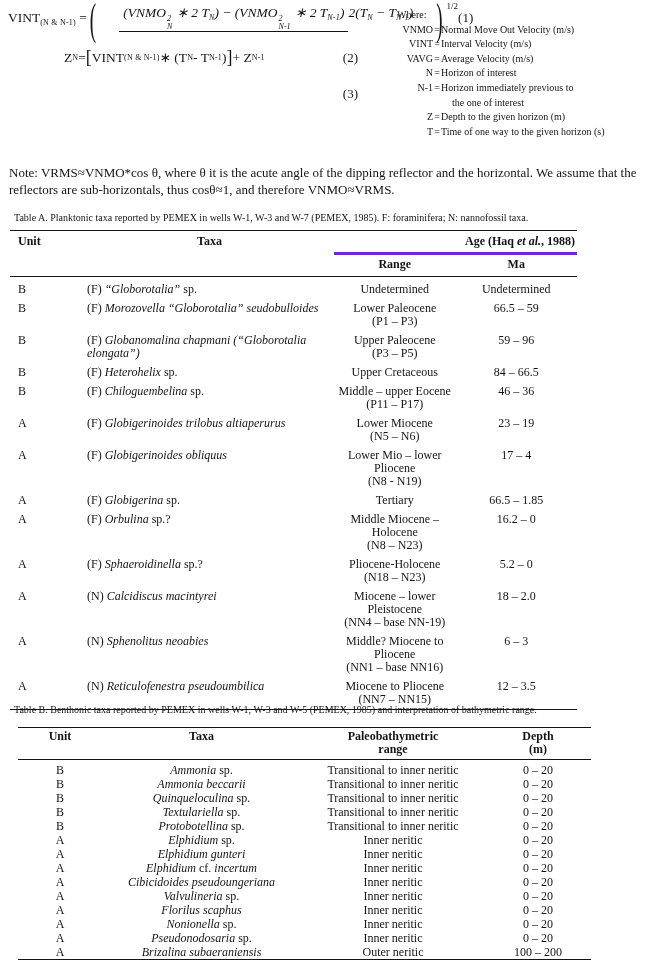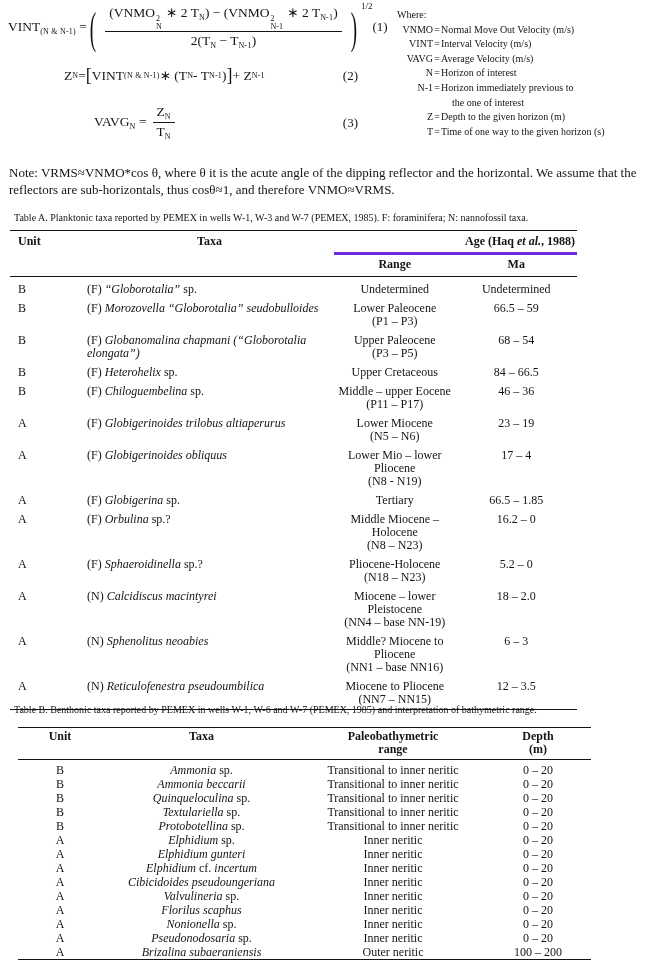--- a/index.html
+++ b/index.html
@@ -10,21 +10,21 @@
     overflow:hidden;
   }
   
   .formulas { position:absolute; left:8px; top:4px; width:356px; }
   .eq-row { display:flex; align-items:center; }
   .eq-num { margin-left:auto; font-size:13px; padding-right:6px; }
   .eq { display:inline-flex; align-items:center; font-size:13.5px; white-space:nowrap; }
   .toks { white-space:nowrap; }
   .eq sub, .toks sub { font-size:8px; vertical-align:-3px; letter-spacing:0.2px; }
   .supsub { display:inline-flex; flex-direction:column; font-size:8px; line-height:7.5px; vertical-align:-4px; text-align:left; margin:0 1px; }
-  .frac { display:inline-flex; flex-direction:column; text-align:center; margin:0 6px; vertical-align:middle; }
+  .frac { display:inline-flex; flex-direction:row; text-align:center; margin:0 20px; vertical-align:middle;font-style:italic; }
   .frac .num { padding:0 4px 1px 4px; border-bottom:1px solid #141414; }
   .frac .den { padding-top:1px; }
   .bigp { display:inline-block; font-size:19px; transform:scaleY(2.35); transform-origin:center; margin:0 3px; font-weight:400; line-height:19px; }
   .bigbr { font-size:18px; vertical-align:-2px; font-weight:400; }
   .exp { font-size:9px; align-self:flex-start; margin-top:-3px; margin-left:1px; }
   #eq2-row { margin-top:15px; padding-left:56px; }
   #eq3-row { margin-top:18px; padding-left:86px; }
   
   .where { position:absolute; left:383px; top:8px; width:266px; font-size:10px; line-height:14.6px; }
   .where-title { padding-left:14px; }
@@ -89,27 +89,20 @@
       </span>
       <span class="eq-num">(1)</span>
     </div>
 
     <div class="eq-row" id="eq2-row">
       <span class="eq toks" id="eq2-body">Z<sub>N</sub> = <span class="bigbr">[</span>VINT<sub>(N &amp; N-1)</sub> ∗ (T<sub>N</sub> - T<sub>N-1</sub>)<span class="bigbr">]</span> + Z<sub>N-1</sub></span>
       <span class="eq-num">(2)</span>
     </div>
 
     <div class="eq-row" id="eq3-row">
-      <span class="eq">
-        <span class="toks" id="eq3-lhs">VAVG<sub>N</sub> = </span>
-        <span class="frac">
-          <span class="num toks" id="eq3-num">Z<sub>N</sub></span>
-          <span class="den toks" id="eq3-den">T<sub>N</sub></span>
-        </span>
-      </span>
       <span class="eq-num">(3)</span>
     </div>
   </section>
 
   <aside class="where">
     <div class="where-title">Where:</div>
     <div class="where-grid" id="whereGrid">
         <div class="where-term">VNMO</div>
         <div class="where-eq">=</div>
         <div class="where-def">Normal Move Out Velocity (m/s)</div>
@@ -163,21 +156,21 @@
         <tr>
           <td class="c-unit">B</td>
           <td class="c-taxa">(F) <i>Morozovella “Globorotalia” seudobulloides</i></td>
           <td class="c-range">Lower Paleocene<br>(P1 – P3)</td>
           <td class="c-ma">66.5 – 59</td>
         </tr>
         <tr>
           <td class="c-unit">B</td>
           <td class="c-taxa">(F) <i>Globanomalina chapmani (“Globorotalia elongata”)</i></td>
           <td class="c-range">Upper Paleocene<br>(P3 – P5)</td>
-          <td class="c-ma">68 – 54</td>
+          <td class="c-ma">59 – 96</td>
         </tr>
         <tr>
           <td class="c-unit">B</td>
           <td class="c-taxa">(F) <i>Heterohelix</i> sp.</td>
           <td class="c-range">Upper Cretaceous</td>
           <td class="c-ma">84 – 66.5</td>
         </tr>
         <tr>
           <td class="c-unit">B</td>
           <td class="c-taxa">(F) <i>Chiloguembelina</i> sp.</td>
@@ -228,21 +221,21 @@
         </tr>
         <tr>
           <td class="c-unit">A</td>
           <td class="c-taxa">(N) <i>Reticulofenestra pseudoumbilica</i></td>
           <td class="c-range">Miocene to Pliocene<br>(NN7 – NN15)</td>
           <td class="c-ma">12 – 3.5</td>
         </tr>
       </tbody>
   </table>
 
-  <div class="caption" id="captionB">Table B. Benthonic taxa reported by PEMEX in wells W-1, W-6 and W-7 (PEMEX, 1985) and interpretation of bathymetric range.</div>
+  <div class="caption" id="captionB">Table B. Benthonic taxa reported by PEMEX in wells W-1, W-3 and W-5 (PEMEX, 1985) and interpretation of bathymetric range.</div>
 
   <table class="tB">
     <thead>
       <tr>
         <th class="b-unit">Unit</th>
         <th class="b-taxa">Taxa</th>
         <th class="b-paleo"><span>Paleobathymetric</span><br><span>range</span></th>
         <th class="b-depth"><span>Depth</span><br><span>(m)</span></th>
       </tr>
     </thead>

